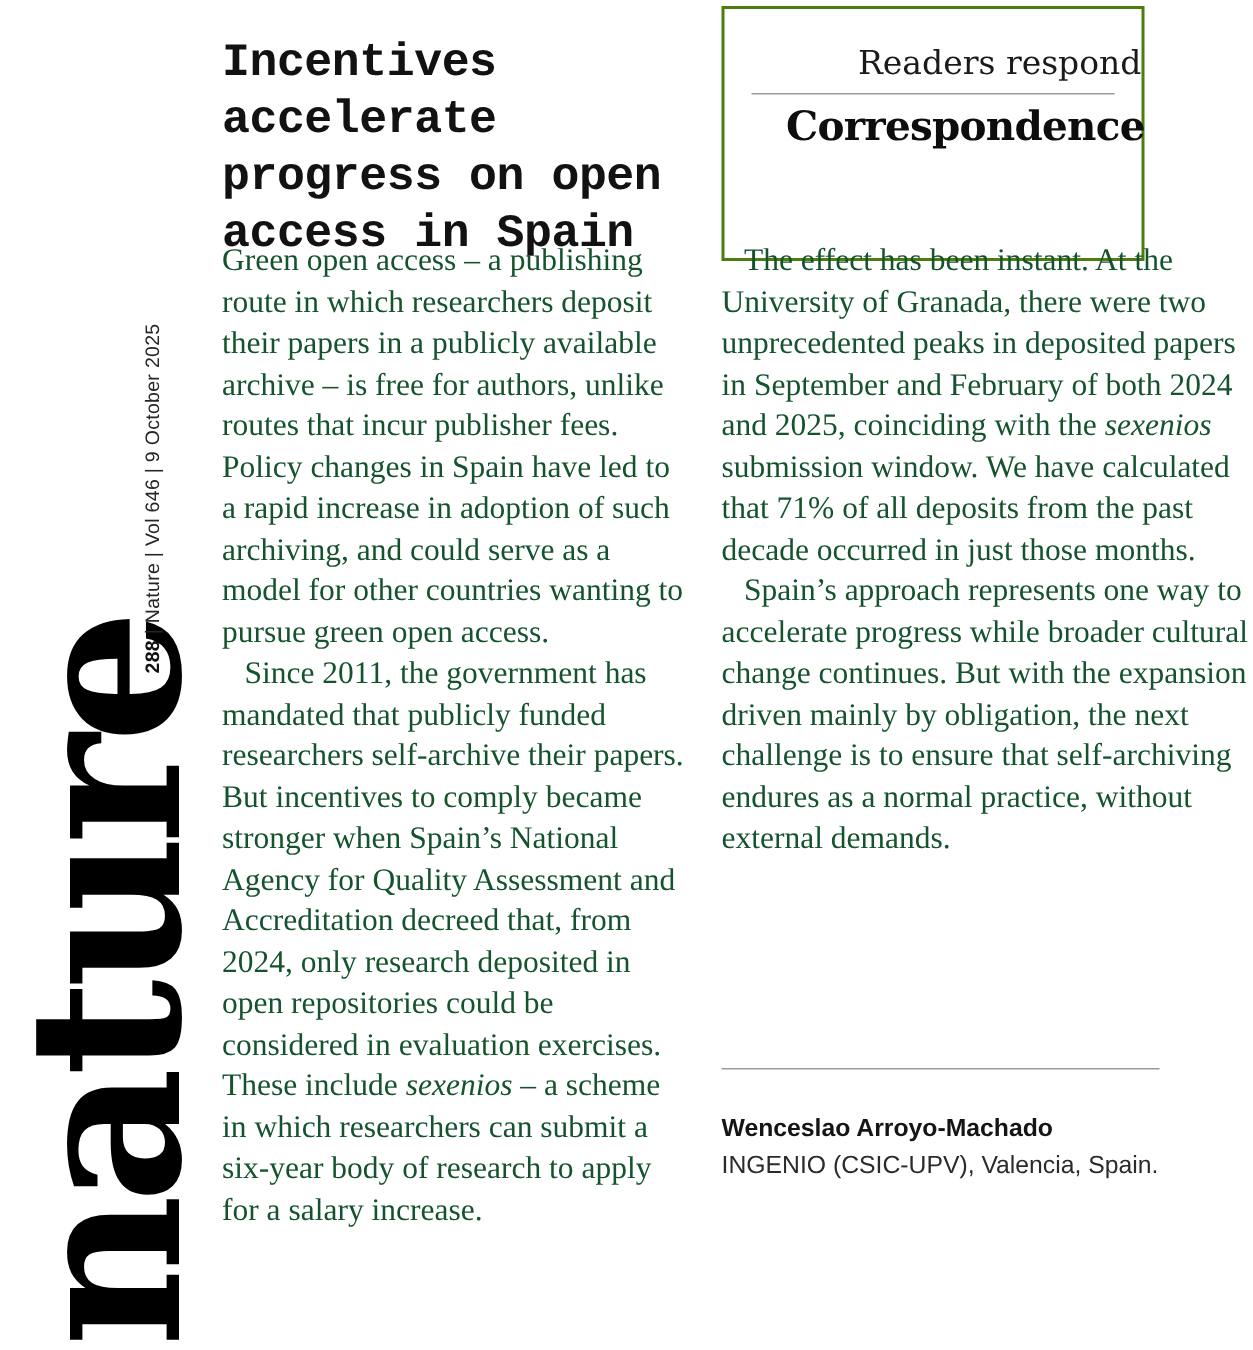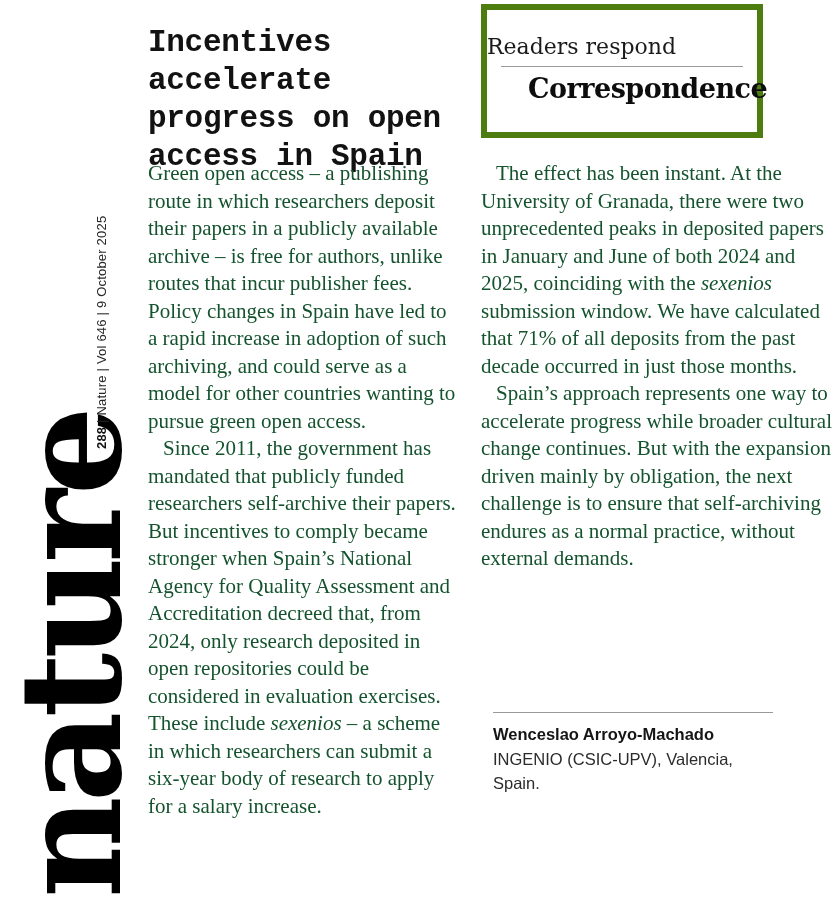--- a/index.html
+++ b/index.html
@@ -33,24 +33,24 @@
     font-size:13px; line-height:18px;
     letter-spacing:0.2px;
     color:#262626;
     white-space:nowrap;
   }
   .sidebar-info .pgnum { font-weight:bold; color:#111; }
 
   
   .section-box {
     position:absolute; left:481px; top:4px;
-    width:282px; height:134px;
-    border:6px solid #4d7c0f;
+    width:282px; height:170px;
+    border:2px solid #4d7c0f;
     background:#fff;
-    text-align:left;
+    text-align:right;
   }
   .kicker {
     margin-top:24px;
     font-family:"DejaVu Serif", serif;
     font-size:22px; line-height:26px;
     color:#1a1a1a;
   }
   .kicker-rule {
     width:242px; height:1px;
     background:#9a9a9a;
@@ -91,21 +91,21 @@
   .col em { font-style:italic; }
 
   
   .signatures {
     position:absolute; left:481px; top:712px;
     width:292px;
     font-family:"Liberation Sans", sans-serif;
     font-size:16.5px; line-height:24.5px;
     color:#2b2b2b;
   }
-  .sig { border-top:1px solid #999999; padding:9px 0 13px 0;margin-left:12px; }
+  .sig { border-top:1px solid #999999; padding:27px 0 13px 0; }
   .sig-name { font-weight:bold; color:#151515; }
   .sig-email { display:block; }
 </style>
 </head>
 <body>
 
 <div class="page">
 
   <div class="nature-logo">nature</div>
 
@@ -119,21 +119,21 @@
     <div class="section-title">Correspondence</div>
   </div>
 
   <h1 class="headline">Incentives accelerate progress on open access in Spain</h1>
 
   <div class="col col-left" id="col-left">
       <p class=""><span>Green open access – a publishing route in which researchers deposit their papers in a publicly available archive – is free for authors, unlike routes that incur publisher fees. Policy changes in Spain have led to a rapid increase in adoption of such archiving, and could serve as a model for other countries wanting to pursue green open access.</span></p>
       <p class="indent"><span>Since 2011, the government has mandated that publicly funded researchers self-archive their papers. But incentives to comply became stronger when Spain’s National Agency for Quality Assessment and Accreditation decreed that, from 2024, only research deposited in open repositories could be considered in evaluation exercises. These include </span><em>sexenios</em><span> – a scheme in which researchers can submit a six-year body of research to apply for a salary increase.</span></p>
     </div>
   <div class="col col-right" id="col-right">
-      <p class="indent"><span>The effect has been instant. At the University of Granada, there were two unprecedented peaks in deposited papers in January and June of both 2024 and 2025, coinciding with the </span><em>sexenios</em><span> submission window. We have calculated that 71% of all deposits from the past decade occurred in just those months.</span></p>
+      <p class="indent"><span>The effect has been instant. At the University of Granada, there were two unprecedented peaks in deposited papers in September and February of both 2024 and 2025, coinciding with the </span><em>sexenios</em><span> submission window. We have calculated that 71% of all deposits from the past decade occurred in just those months.</span></p>
       <p class="indent"><span>Spain’s approach represents one way to accelerate progress while broader cultural change continues. But with the expansion driven mainly by obligation, the next challenge is to ensure that self-archiving endures as a normal practice, without external demands.</span></p>
     </div>
 
   <div class="signatures" id="signatures">
       <div class="sig"><span class="sig-name">Wenceslao Arroyo-Machado</span><span> INGENIO (CSIC-UPV), Valencia, Spain.</span></div>
     </div>
 
 </div>
 
 </body></html>

